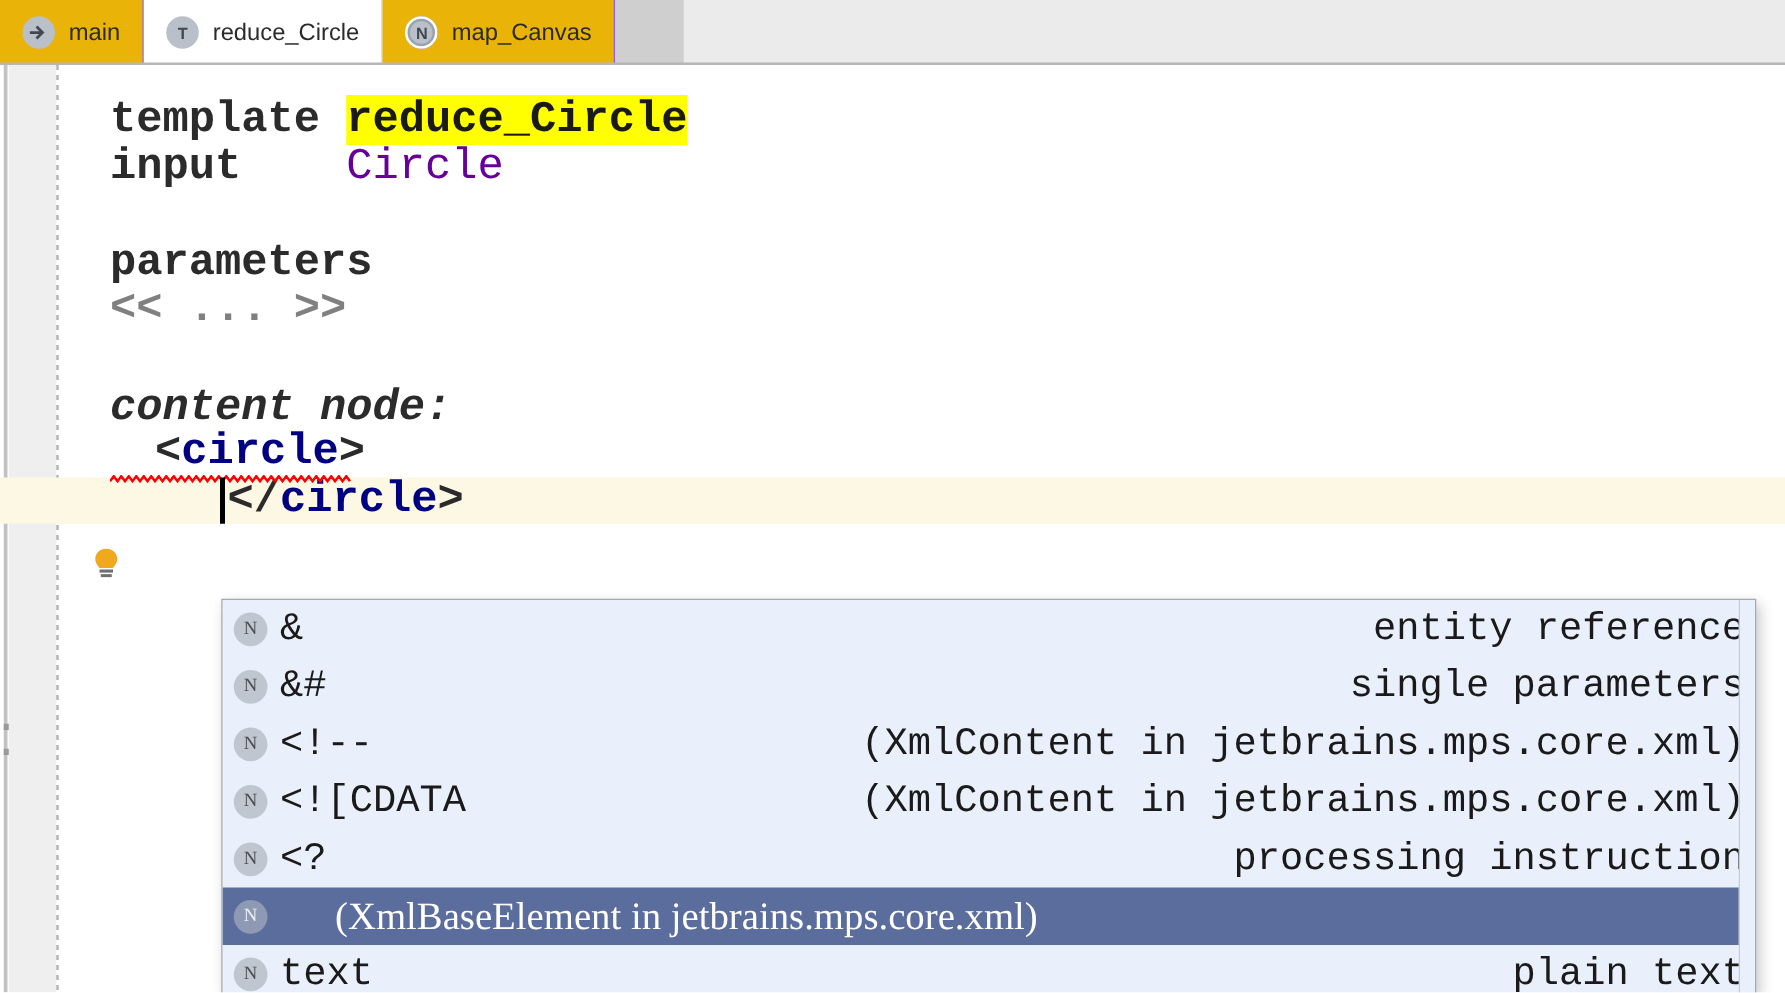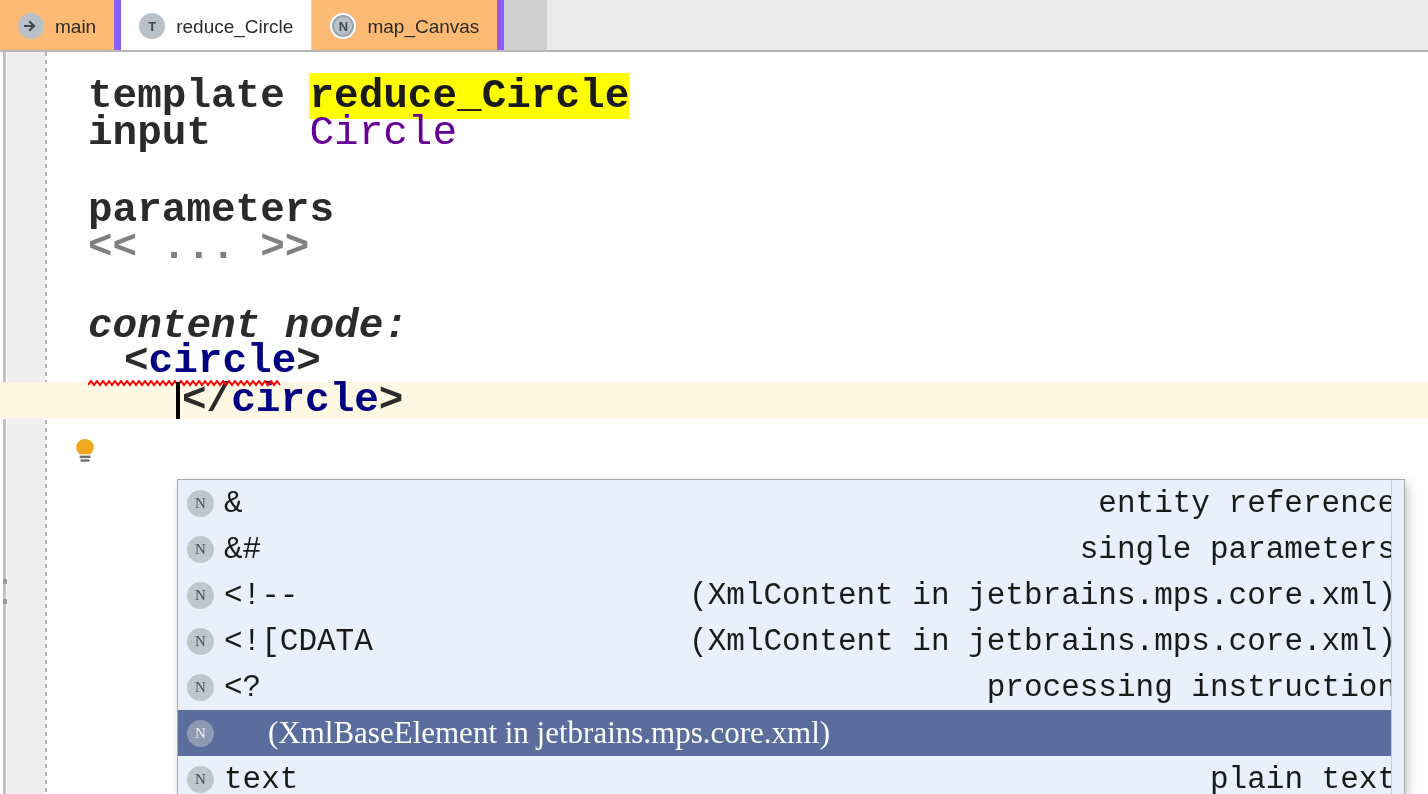--- a/index.html
+++ b/index.html
@@ -38,22 +38,22 @@
     display: flex; align-items: stretch;
   }
   .tab {
     display: flex; align-items: center;
     gap: 11px;
     padding: 0 18px 0 18px;
     height: 52px;
     box-sizing: border-box;
     font-size: 19px;
     color: #2b2b2b;
-    background: #fdba74;
-    border-right: 7px solid #8b5cf6;
+    background: #eab308;
+    border-right: 1px solid #8b5cf6;
     cursor: default;
     white-space: nowrap;
   }
   .tab.active {
     background: #ffffff;
     border-right: 1px solid #d8d8d8;
   }
   .tab-icon {
     width: 26px; height: 26px;
     border-radius: 50%;
@@ -104,21 +104,21 @@
     width: 2px; height: 742px;
     background: repeating-linear-gradient(to bottom,
       #b5b5b5 0px, #b5b5b5 4px, transparent 4px, transparent 8px);
   }
 
   
   .code {
     position: absolute; left: 0; top: 0;
     width: 1428px; height: 742px;
     font-family: "Liberation Mono", "DejaVu Sans Mono", monospace;
-    font-size: 41px;
+    font-size: 35px;
     line-height: 37px;
     white-space: pre;
   }
   .line {
     position: absolute;
     left: 88px;
     height: 37px;
     display: block;
   }
   .caret-row-bg {

